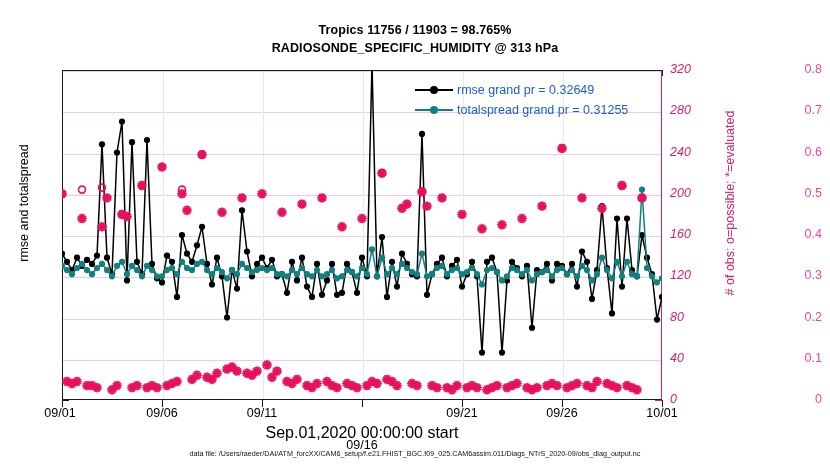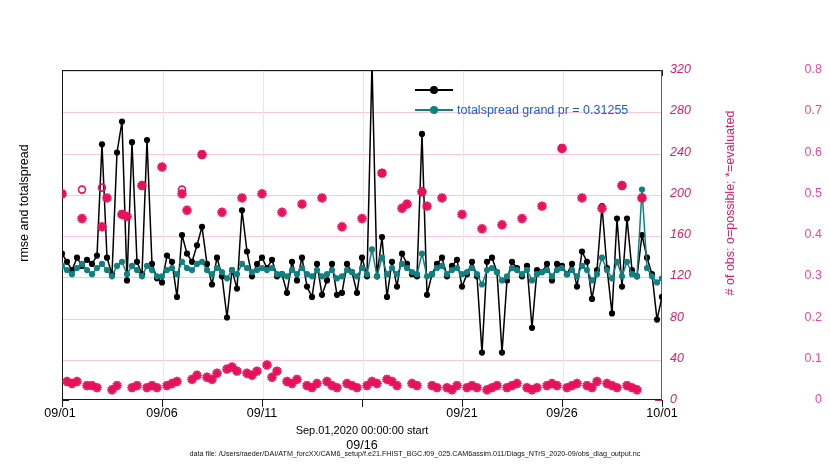--- a/index.html
+++ b/index.html
@@ -53,21 +53,21 @@
     font-size:12.5px;color:#000;
     transform:rotate(-90deg);transform-origin:center center;white-space:nowrap;
   }
   .ylabel-right{
     position:absolute;left:600px;top:196px;width:260px;text-align:center;
     font-size:12.5px;color:#d6216a;
     transform:rotate(-90deg);transform-origin:center center;white-space:nowrap;
   }
   .xlabel{
     position:absolute;left:62px;width:600px;top:424px;text-align:center;
-    font-size:11px;color:#000;white-space:nowrap;
+    font-size:16px;color:#000;white-space:nowrap;
   }
   .footer{
     position:absolute;left:0;right:0;top:449px;text-align:center;
     font-size:7.2px;color:#111;white-space:nowrap;
   }
 
   
   .legend{position:absolute;left:415px;top:80px;}
   .legend-row{display:flex;align-items:center;height:20px;}
   .legend-mark{position:relative;width:38px;height:14px;margin-right:4px;}
@@ -79,20 +79,24 @@
   }
   .legend-text{font-size:12.5px;color:#1a5fd0;white-space:nowrap;}
 
   svg.series-layer{position:absolute;left:0;top:0;overflow:visible;}
 </style>
 </head>
 <body>
 
 <div id="root">
 
+  <div class="title-block">
+    <div class="title-line1">Tropics 11756 / 11903 = 98.765%</div>
+    <div class="title-line2">RADIOSONDE_SPECIFIC_HUMIDITY @ 313 hPa</div>
+  </div>
 
   <div id="axes-layer">
       <div class="ytick-l" style="top: 400px;">0</div>
       <div class="tickmark-l" style="top: 400px;"></div>
       <div class="ytick-l" style="top: 358.75px;">0.1</div>
       <div class="tickmark-l" style="top: 358.75px;"></div>
       <div class="ytick-l" style="top: 317.5px;">0.2</div>
       <div class="tickmark-l" style="top: 317.5px;"></div>
       <div class="ytick-l" style="top: 276.25px;">0.3</div>
       <div class="tickmark-l" style="top: 276.25px;"></div>
@@ -1368,20 +1372,21 @@
   <div class="ylabel-left">rmse and totalspread</div>
   <div class="ylabel-right"># of obs: o=possible; *=evaluated</div>
   <div class="xlabel">Sep.01,2020 00:00:00 start</div>
 
   <div class="legend">
     <div class="legend-row">
       <span class="legend-mark">
         <span class="legend-line" id="lg-line-0" style="background: rgb(0, 0, 0);"></span>
         <span class="legend-dot" id="lg-dot-0" style="background: rgb(0, 0, 0);"></span>
       </span>
+      <span class="legend-text">rmse grand pr = 0.32649</span>
     </div>
     <div class="legend-row">
       <span class="legend-mark">
         <span class="legend-line" id="lg-line-1" style="background: rgb(16, 128, 128);"></span>
         <span class="legend-dot" id="lg-dot-1" style="background: rgb(16, 128, 128);"></span>
       </span>
       <span class="legend-text">totalspread grand pr = 0.31255</span>
     </div>
   </div>
 

